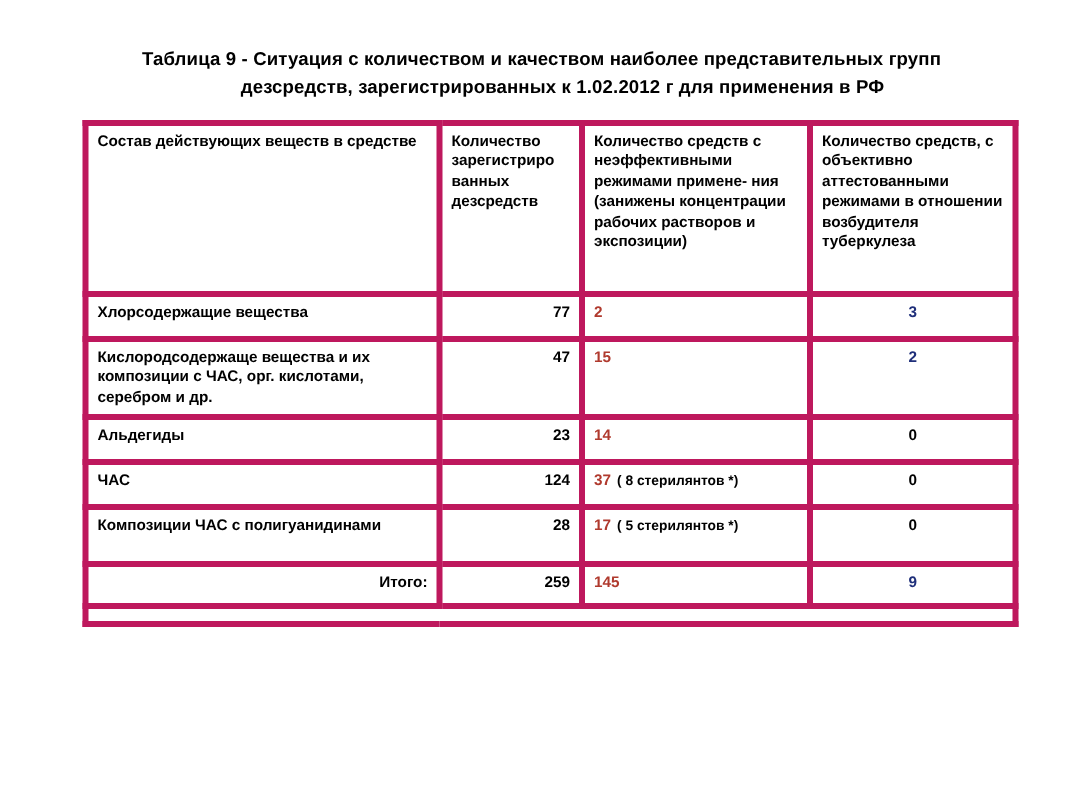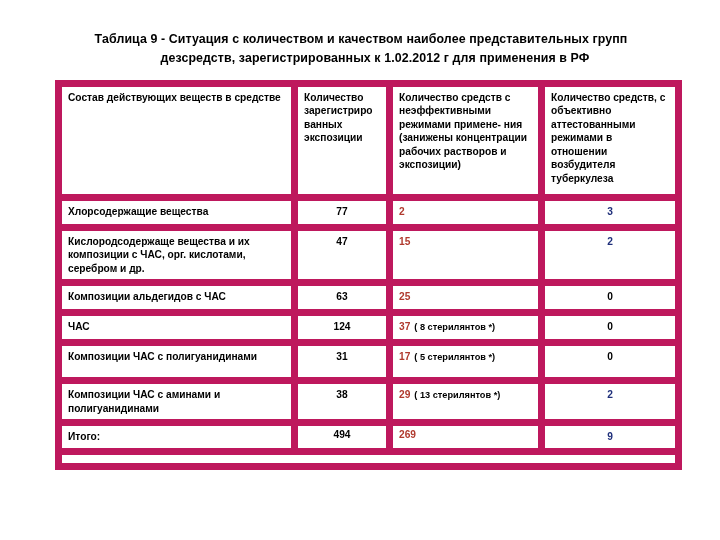--- a/index.html
+++ b/index.html
@@ -46,42 +46,42 @@
     top: 80px;
     width: 620px;
   }
   table.t9 {
     width: 620px;
     border-collapse: collapse;
     table-layout: fixed;
     background: #ffffff;
   }
   table.t9 td {
-    border: 7px solid #be185d;
+    border: 4px solid #be185d;
     padding: 4px 6px 4px 6px;
     font-size: 10.2px;
     line-height: 1.32;
     vertical-align: top;
     font-weight: bold;
     box-sizing: border-box;
   }
 
   
   col.c1 { width: 236px; }
   col.c2 { width:  95px; }
   col.c3 { width: 152px; }
   col.c4 { width: 137px; }
 
   
   .hdr td { height: 114px; vertical-align: top; }
 
   
   .name-cell { text-align: left; }
   .num-cell {
-    text-align: center;
+    text-align: right;
     vertical-align: top;
     padding-top: 5px;
   }
   .red-cell {
     color: #b03a2e;
     text-align: left;
     padding-left: 9px;
     vertical-align: top;
     padding-top: 5px;
   }
@@ -98,21 +98,21 @@
     vertical-align: middle;
     font-size: 11.4px;
   }
   .blue-cell.black { color: #000000; }
 
   .r-tall td { height: 44px; }
   .r-norm td { height: 30px; margin-left: 43px; }
   .r-two  td { height: 38px; }
 
   .total-label {
-    text-align: left;
+    text-align: right;
     padding-right: 10px;
     vertical-align: middle;
   }
   .total-row td { height: 28px; vertical-align: middle; }
   .total-row .num-cell,
   .total-row .red-cell { vertical-align: middle; padding-top: 0; }
 
   .note-cell {
     text-align: left;
     font-size: 10.2px;
@@ -138,74 +138,68 @@
       <colgroup>
         <col class="c1">
           <col class="c2">
           <col class="c3">
           <col class="c4">
       </colgroup>
       <tbody>
 
         <tr class="hdr">
           <td class="name-cell">Состав действующих веществ в средстве</td>
-          <td class="name-cell">Количество зарегистриро ванных экспозиции</td>
+          <td class="name-cell">Количество зарегистриро ванных дезсредств</td>
           <td class="name-cell">Количество средств с неэффективными режимами примене- ния (занижены концентрации рабочих растворов и экспозиции)</td>
           <td class="name-cell">Количество средств, с  объективно аттестованными режимами в отношении возбудителя туберкулеза</td>
         </tr>
 
         <tr class="r-norm">
           <td class="name-cell">Хлорсодержащие вещества</td>
           <td class="num-cell">77</td>
           <td class="red-cell"><span class="rnum">2</span></td>
           <td class="blue-cell">3</td>
         </tr>
 
         <tr class="r-tall">
           <td class="name-cell">Кислородсодержаще вещества и  их композиции с ЧАС, орг. кислотами, серебром  и  др.</td>
           <td class="num-cell">47</td>
           <td class="red-cell"><span class="rnum">15</span></td>
           <td class="blue-cell">2</td>
         </tr>
 
-
         <tr class="r-norm">
-          <td class="name-cell">Композиции альдегидов с ЧАС</td>
-          <td class="num-cell">63</td>
-          <td class="red-cell"><span class="rnum">25</span></td>
+          <td class="name-cell">Альдегиды</td>
+          <td class="num-cell">23</td>
+          <td class="red-cell"><span class="rnum">14</span></td>
           <td class="blue-cell black">0</td>
         </tr>
+
 
         <tr class="r-norm">
           <td class="name-cell">ЧАС</td>
           <td class="num-cell">124</td>
           <td class="red-cell"><span class="rnum">37</span><span class="rnote">( 8 стерилянтов *)</span></td>
           <td class="blue-cell black">0</td>
         </tr>
 
 
         <tr class="r-two">
           <td class="name-cell">Композиции ЧАС с полигуанидинами</td>
-          <td class="num-cell">31</td>
+          <td class="num-cell">28</td>
           <td class="red-cell"><span class="rnum">17</span><span class="rnote">( 5 стерилянтов *)</span></td>
           <td class="blue-cell black">0</td>
         </tr>
 
-        <tr class="r-two">
-          <td class="name-cell">Композиции ЧАС с аминами и полигуанидинами</td>
-          <td class="num-cell">38</td>
-          <td class="red-cell"><span class="rnum">29</span><span class="rnote">( 13 стерилянтов *)</span></td>
-          <td class="blue-cell">2</td>
-        </tr>
 
 
         <tr class="total-row">
           <td class="total-label">Итого:</td>
-          <td class="num-cell">494</td>
-          <td class="red-cell"><span class="rnum">269</span></td>
+          <td class="num-cell">259</td>
+          <td class="red-cell"><span class="rnum">145</span></td>
           <td class="blue-cell">9</td>
         </tr>
 
         <tr>
           <td class="note-cell" colspan="4">
             
             
           </td>
         </tr>
 

